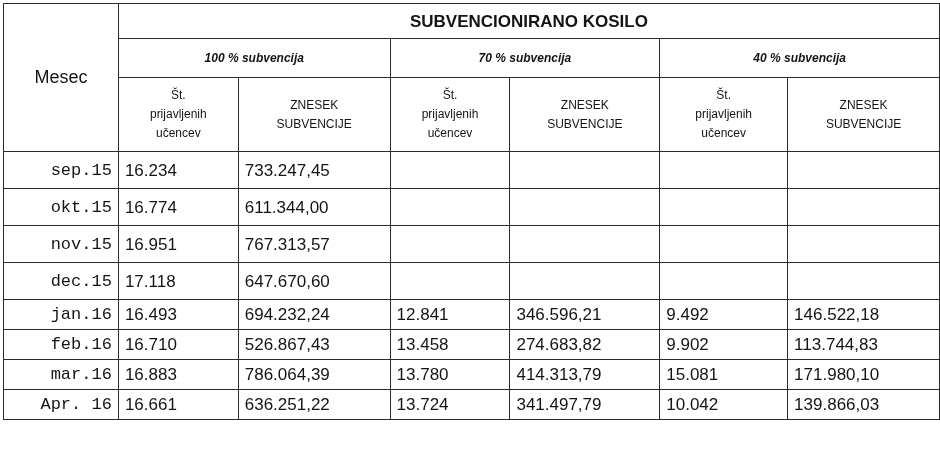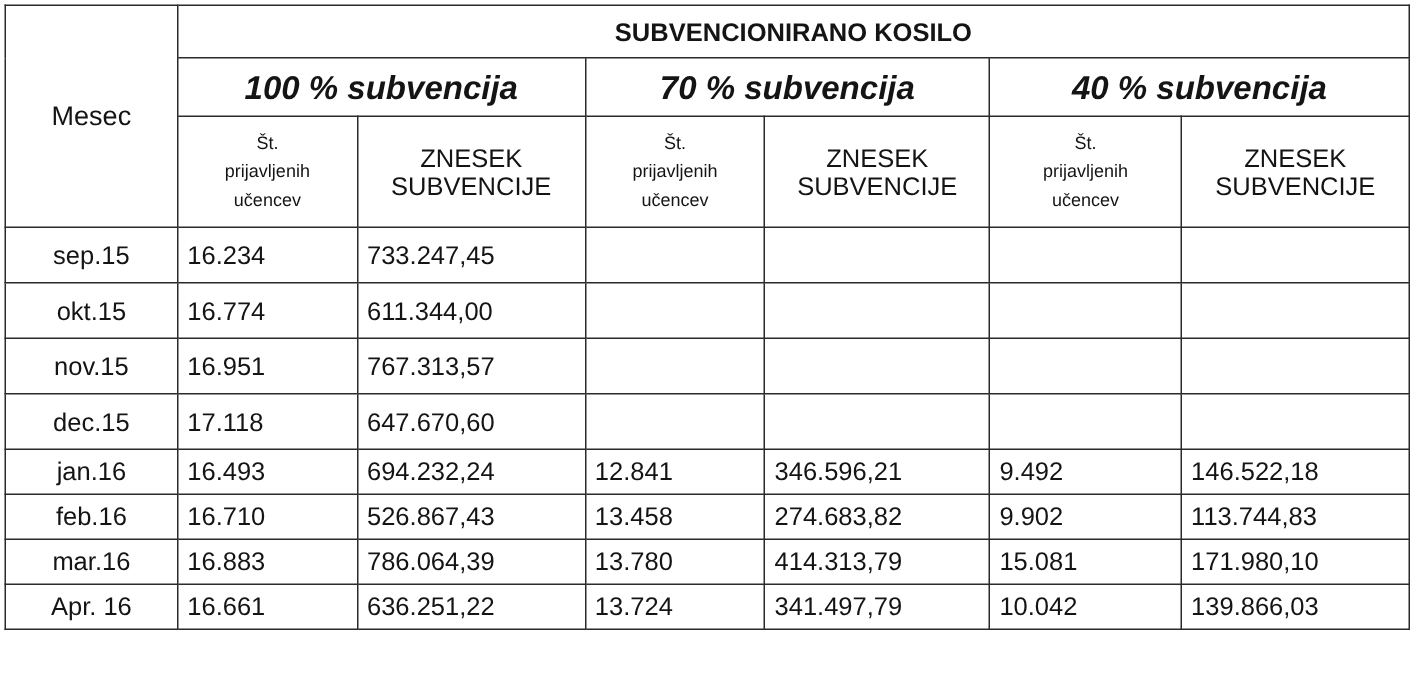--- a/index.html
+++ b/index.html
@@ -12,25 +12,25 @@
     table-layout: fixed;
   }
   td, th {
     border: 1.5px solid #2a2a2a;
     padding: 0 6px;
     font-weight: normal;
     font-size: 17px;
     line-height: 19px;
   }
   th.top { font-weight: bold; text-align: center; height: 34px; font-size: 17px; }
-  th.grp { font-weight: bold; font-style: italic; text-align: center; height: 38px; font-size: 22px; }
+  th.grp { font-weight: bold; font-style: italic; text-align: center; height: 38px; font-size: 12px; }
   th.mesec { text-align: center; vertical-align: middle; font-size: 18px; }
   th.sub { text-align: center; vertical-align: middle; height: 73px; font-size: 12px; line-height: 19px; padding: 0 2px; }
-  th.sub.zn { font-size: 17px; }
-  td.m { text-align: center; }
+  th.sub.zn { font-size: 12px; }
+  td.m { text-align: right; font-family: Liberation Mono, monospace; }
   td.n { text-align: left; }
   tr.r1 td { height: 36px; }
   tr.r2 td { height: 29px; margin-left: 32px; }
   th.top { border-left: 1.5px solid #2a2a2a; }
 </style>
 </head>
 <body>
 
 <div class="wrap">
 <table>

